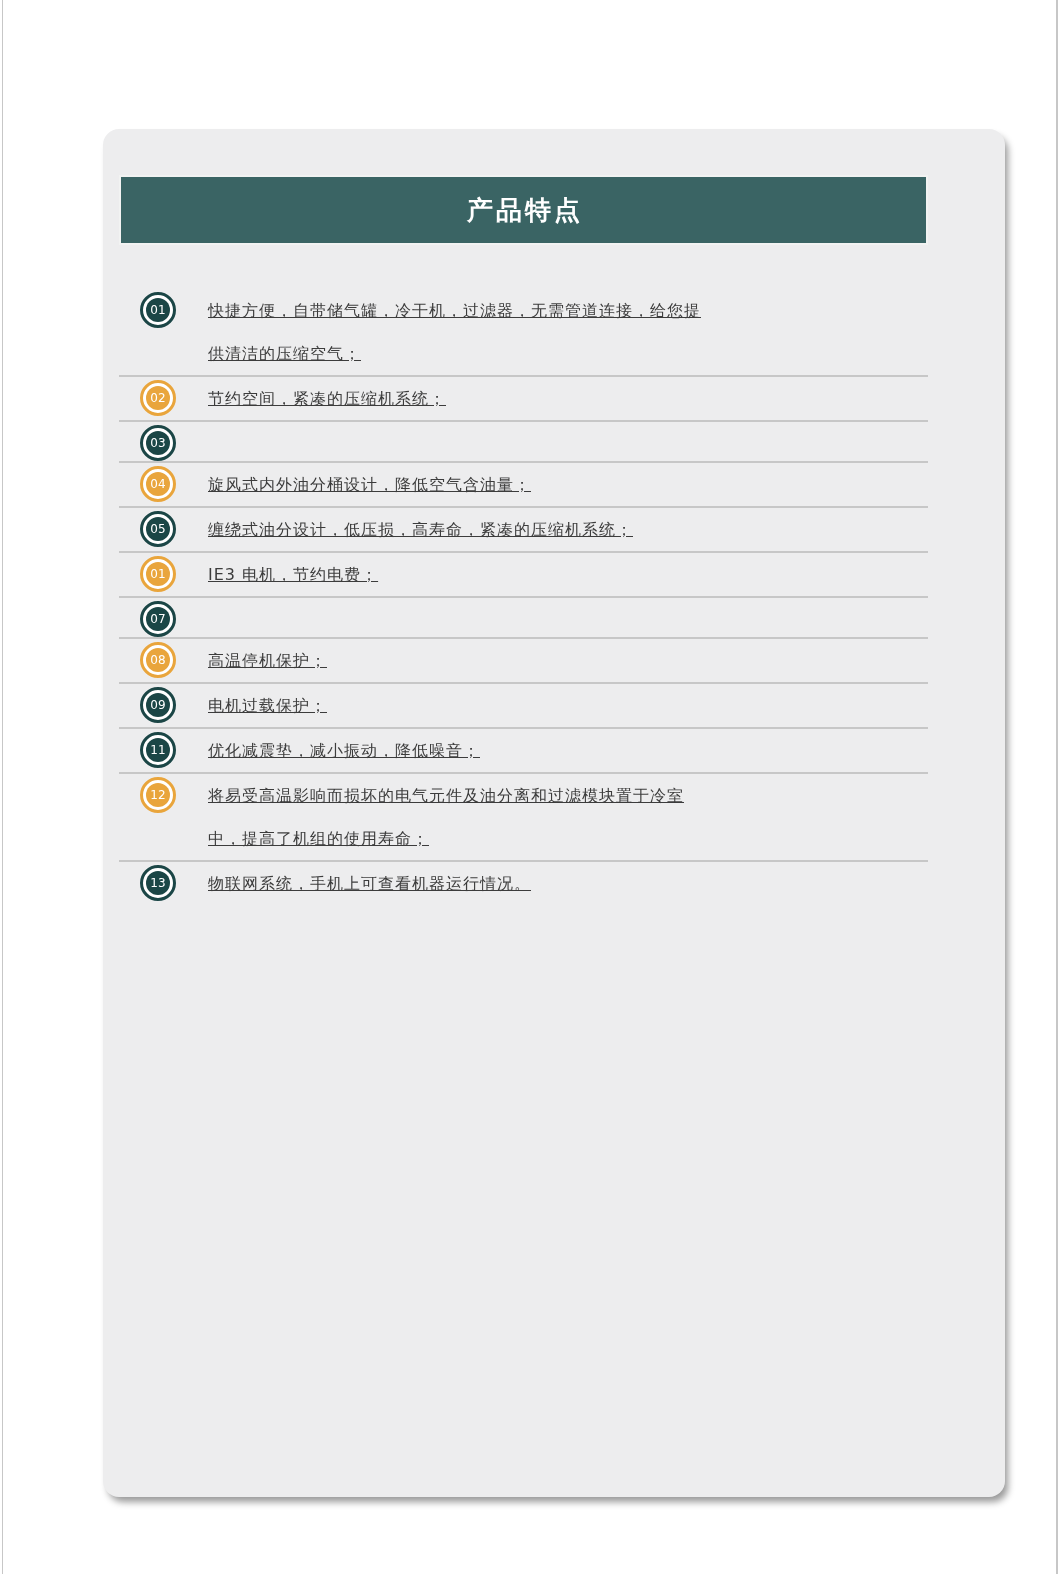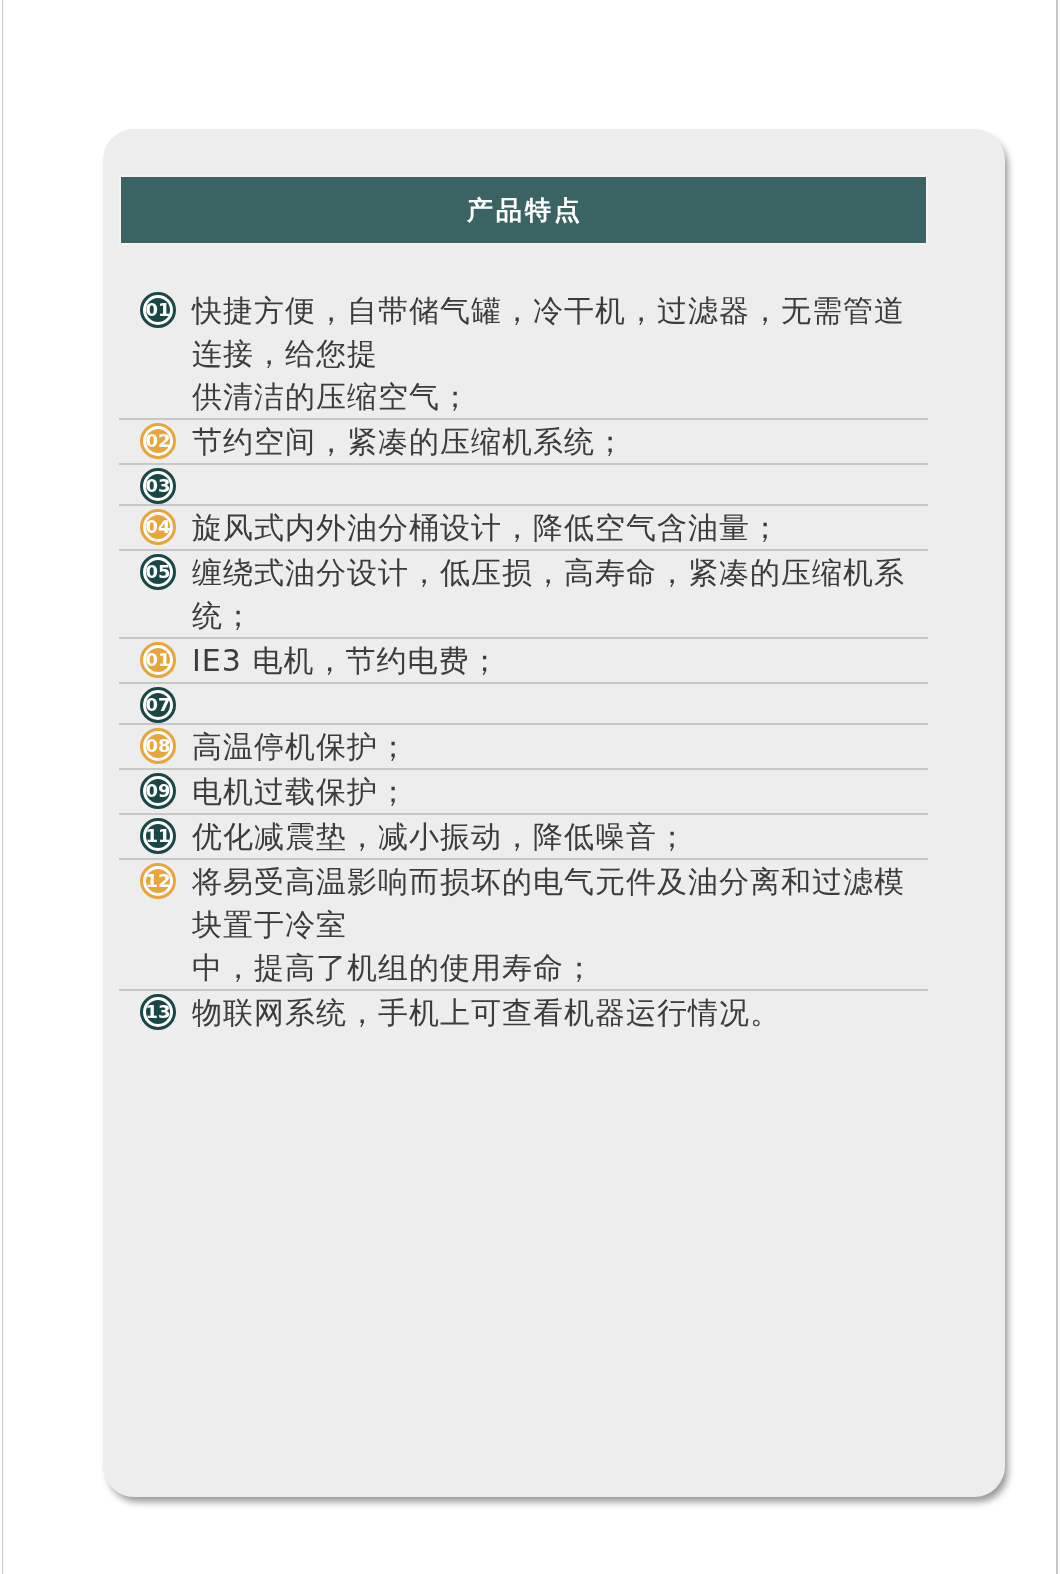--- a/index.html
+++ b/index.html
@@ -25,21 +25,21 @@
   .edge-line.left  { left: 2px; width: 1px; }
   .edge-line.right { right: 2px; }
 
   .card {
     position: absolute;
     left: 103px;
     top: 129px;
     width: 902px;
     height: 1368px;
     background: var(--card-bg, #EDEDEE);
-    border-radius: 31px;
+    border-radius: 16px;
     box-shadow: 4px 6px 7px -1px rgba(0,0,0,0.40);
   }
 
   .header-bar {
     box-sizing: border-box;
     margin: 46px 0 0 16px;
     width: 809px;
     height: 70px;
     background: var(--header-bg, #3A6464);
     border: 2px solid #f2f3f2;
@@ -88,32 +88,33 @@
     height: 24px;
     border-radius: 50%;
     display: flex;
     align-items: center;
     justify-content: center;
   }
   .badge.teal   .badge-inner { background: var(--teal,   #1B4646); }
   .badge.orange .badge-inner { background: var(--orange, #E9A53C); }
   .badge-num {
     color: #ffffff;
-    font-size: 18px;
-    font-weight: bold;
+    font-size: 12px;
+    font-weight: normal;
     line-height: 1;
   }
 
   .feature-text {
-    margin-left: 16px;
-    font-size: 30px;
+    margin-left: 32px;
+    font-size: 16px;
     line-height: 43px;
     letter-spacing: 1px;
     color: var(--text, #3C3C3C);
     white-space: pre-line;
+    text-decoration: underline;
   }
 </style>
 </head>
 <body>
 
 <div class="page">
   <div class="edge-line left"></div>
   <div class="edge-line right"></div>
 
   <div class="card">

